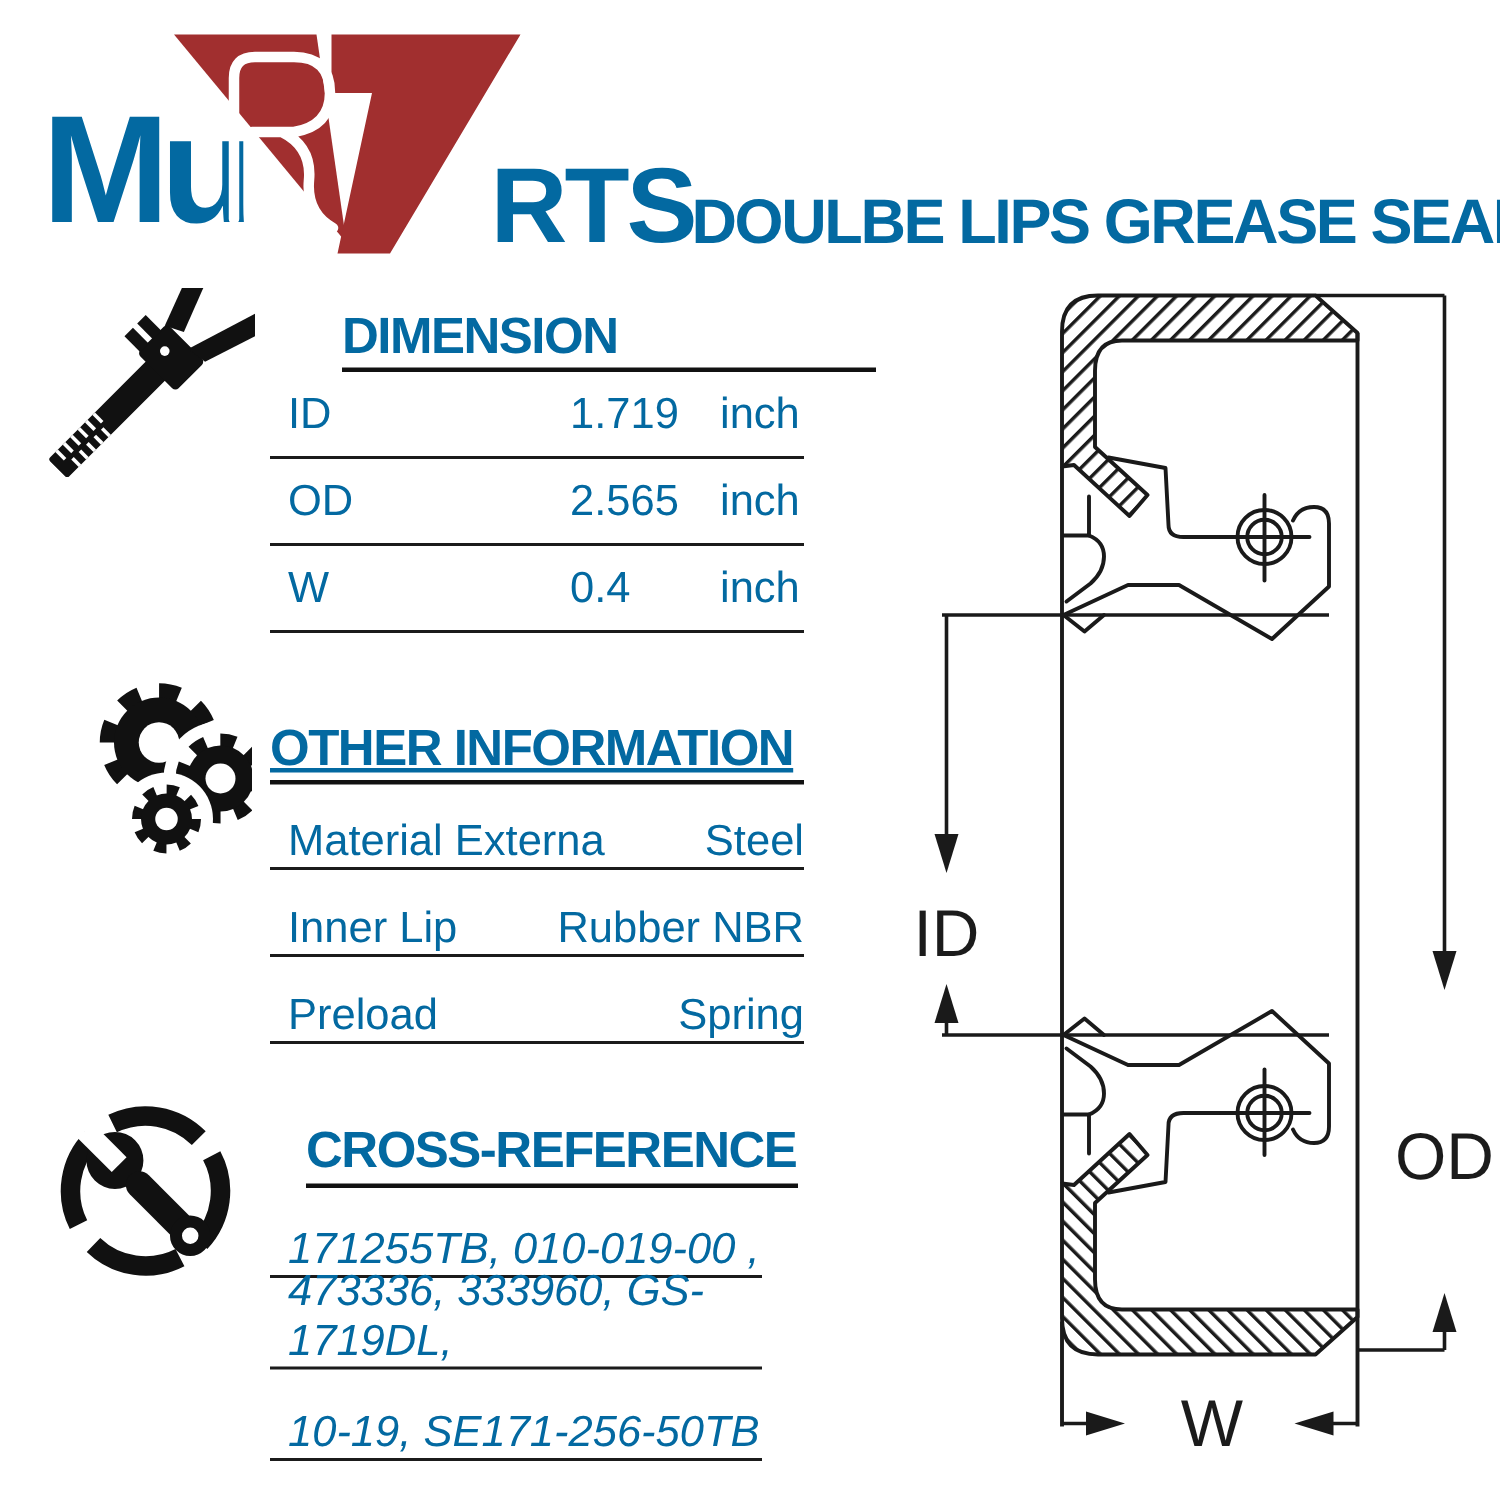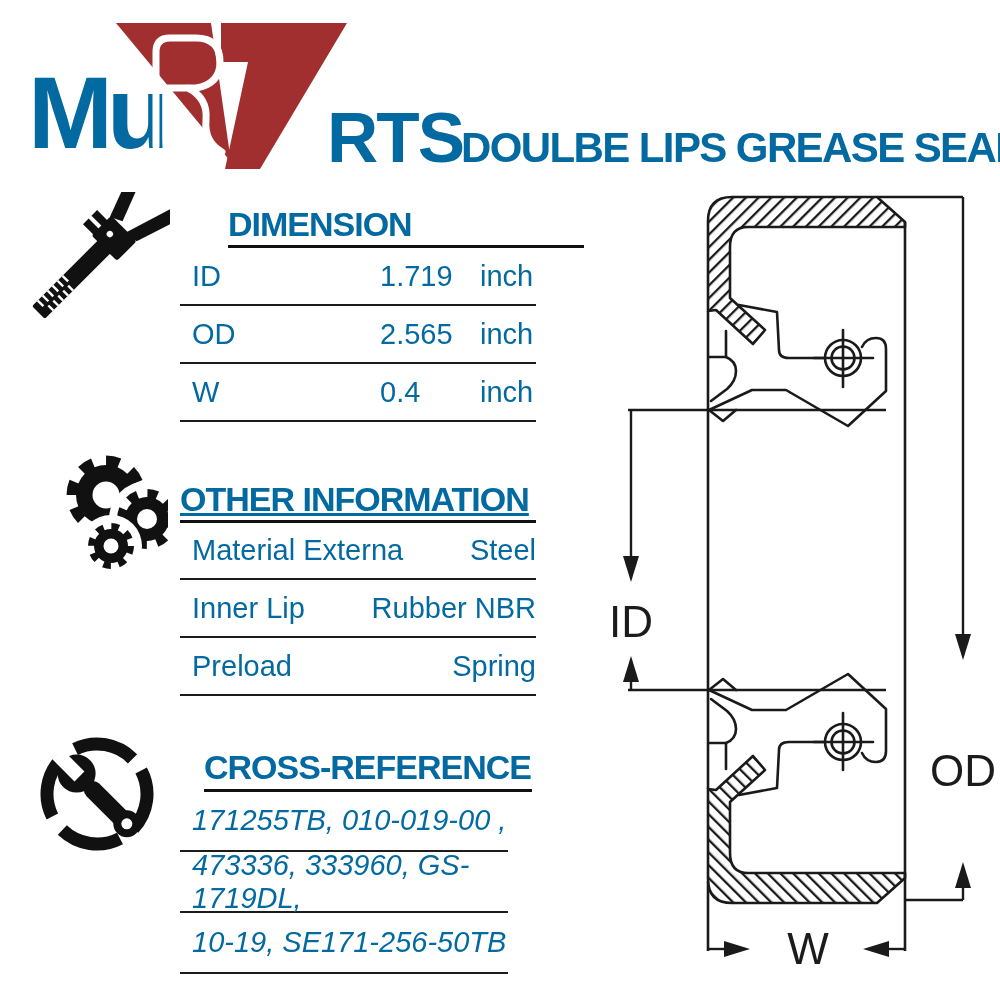--- a/index.html
+++ b/index.html
@@ -17,21 +17,21 @@
                border-bottom:3px solid #111;overflow:visible;}
   .h-dim{left:180px;top:206px;width:356px;height:39px;margin-left:48px;}
   .h-other{left:180px;top:481px;width:356px;height:39px;text-decoration:underline;}
   .h-cross{left:180px;top:749px;width:328px;height:40px;margin-left:24px;}
 
   
   .rows{position:absolute;}
   .r-dim{left:180px;top:248px;width:356px;}
   .r-other{left:180px;top:522px;width:356px;}
   .r-cross{left:180px;top:791px;width:328px;}
-  .row{border-bottom:2px solid #1b1b1b;font-size:29px;display:flex;align-items:center;}
+  .row{border-bottom:2px solid #1b1b1b;font-size:29px;display:flex;align-items:flex-end;}
   .row-dim{height:56px;display:grid;grid-template-columns:200px 100px 1fr;align-items:center;}
   .row-kv{height:56px;justify-content:space-between;}
   .row-cr{height:59px;}
   .lbl{padding-left:12px;}
   .val{}
   .unit{}
   .cr-text{padding-left:12px;font-style:italic;}
 
   svg text{font-family:"Liberation Sans",sans-serif;}
 </style>

